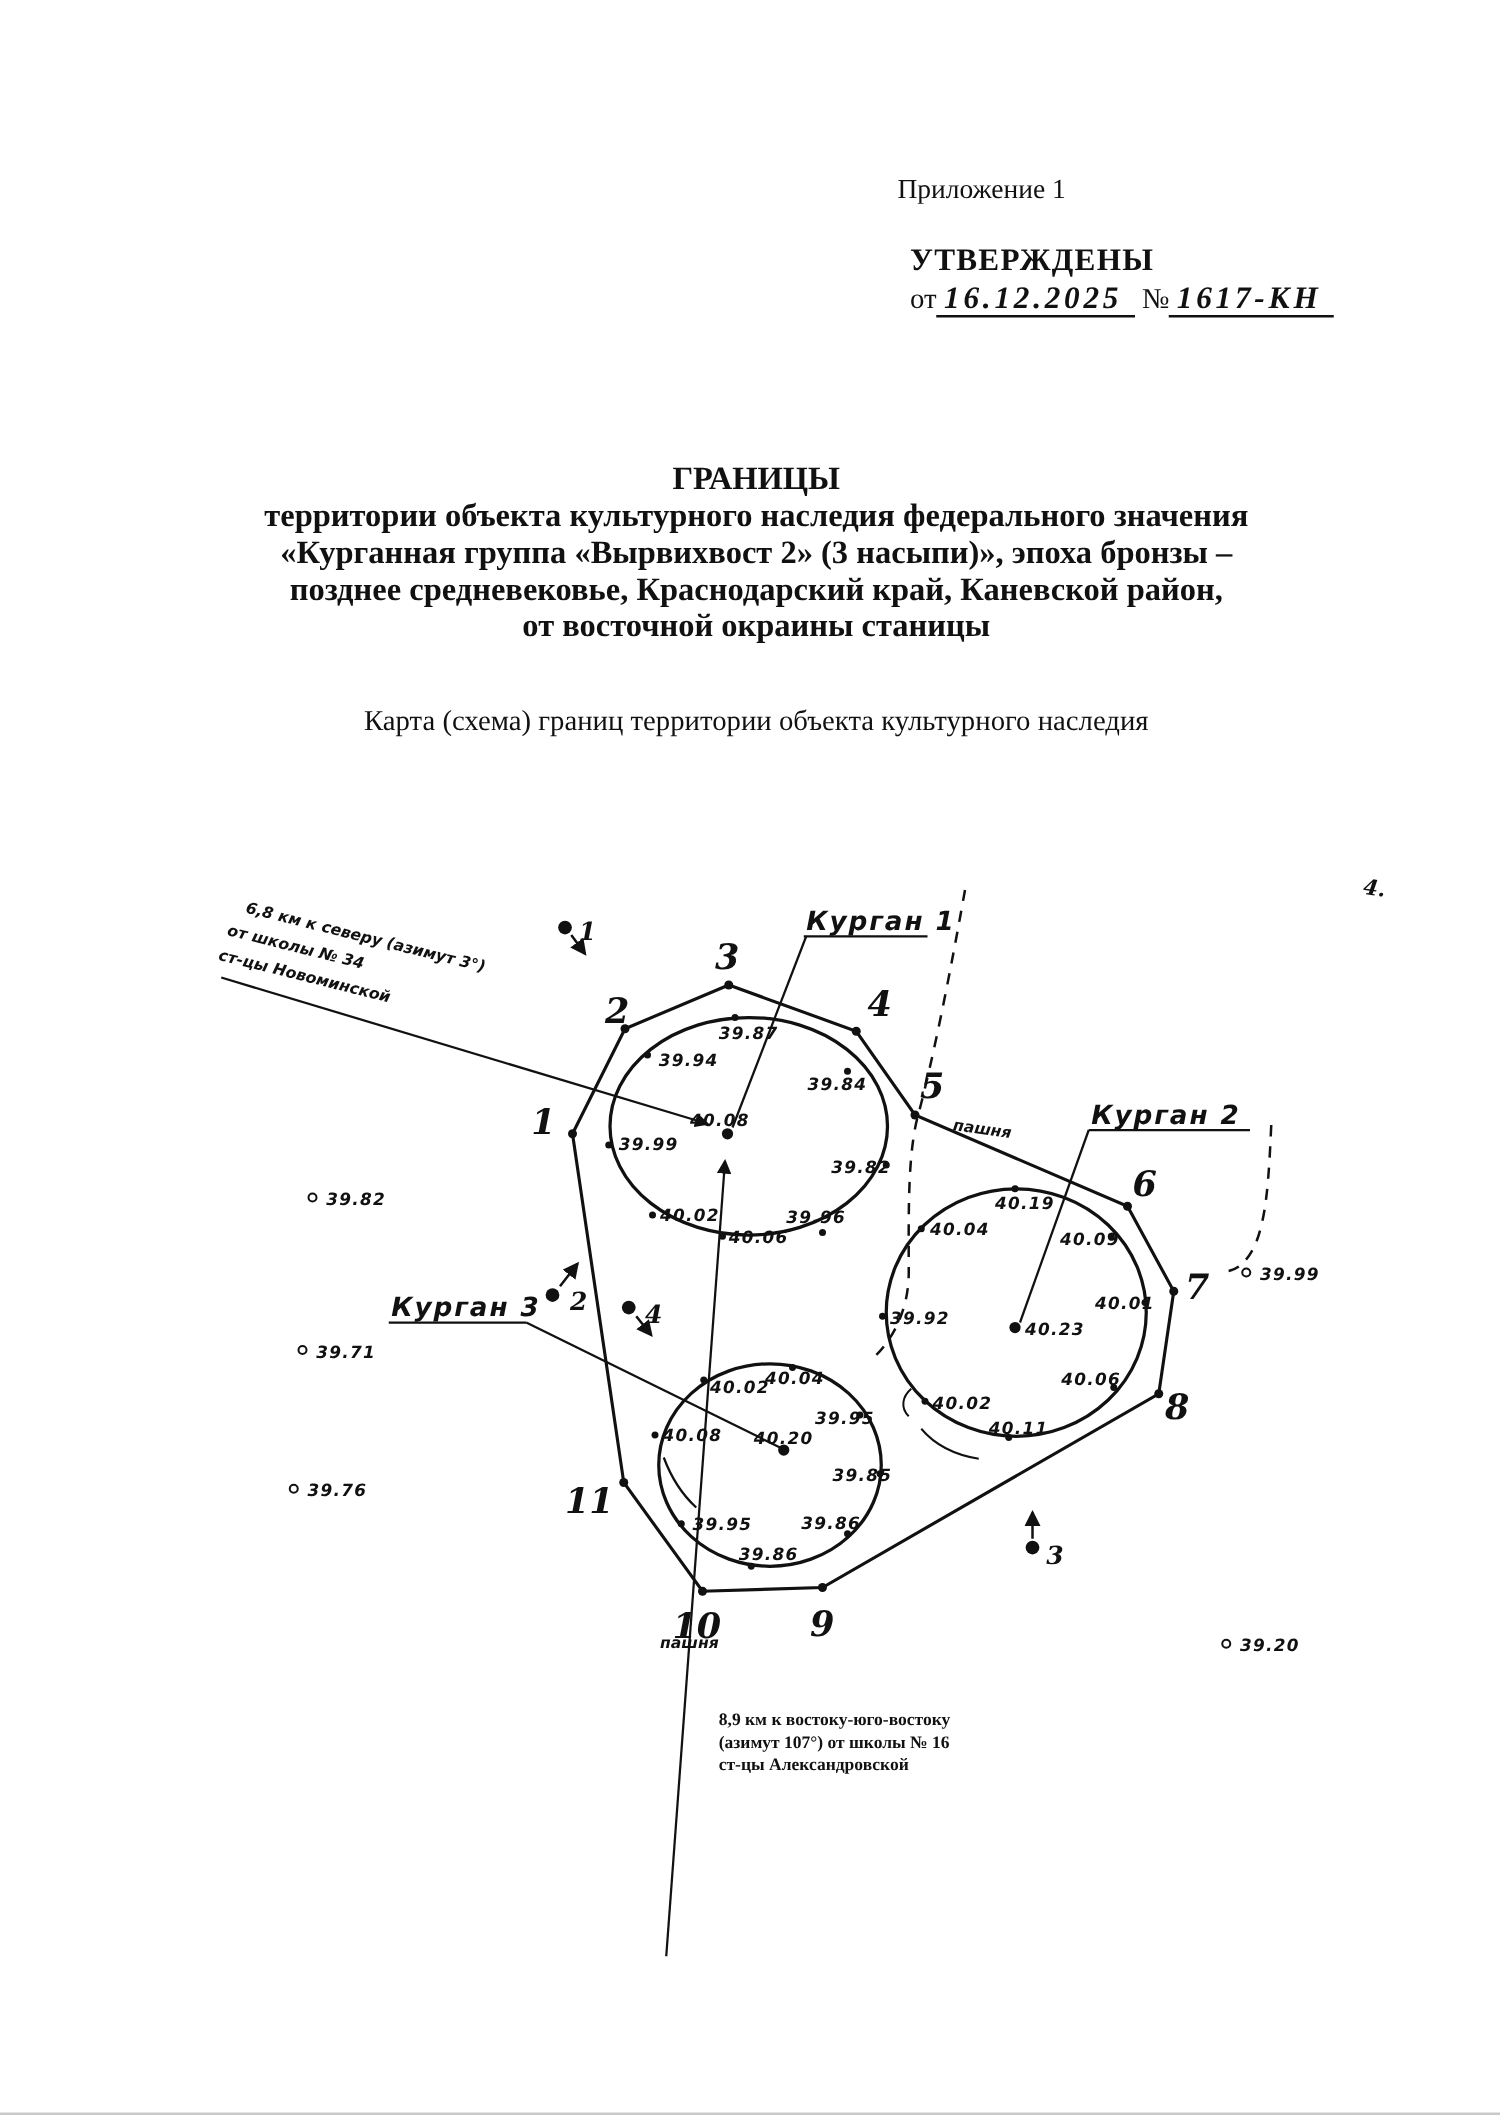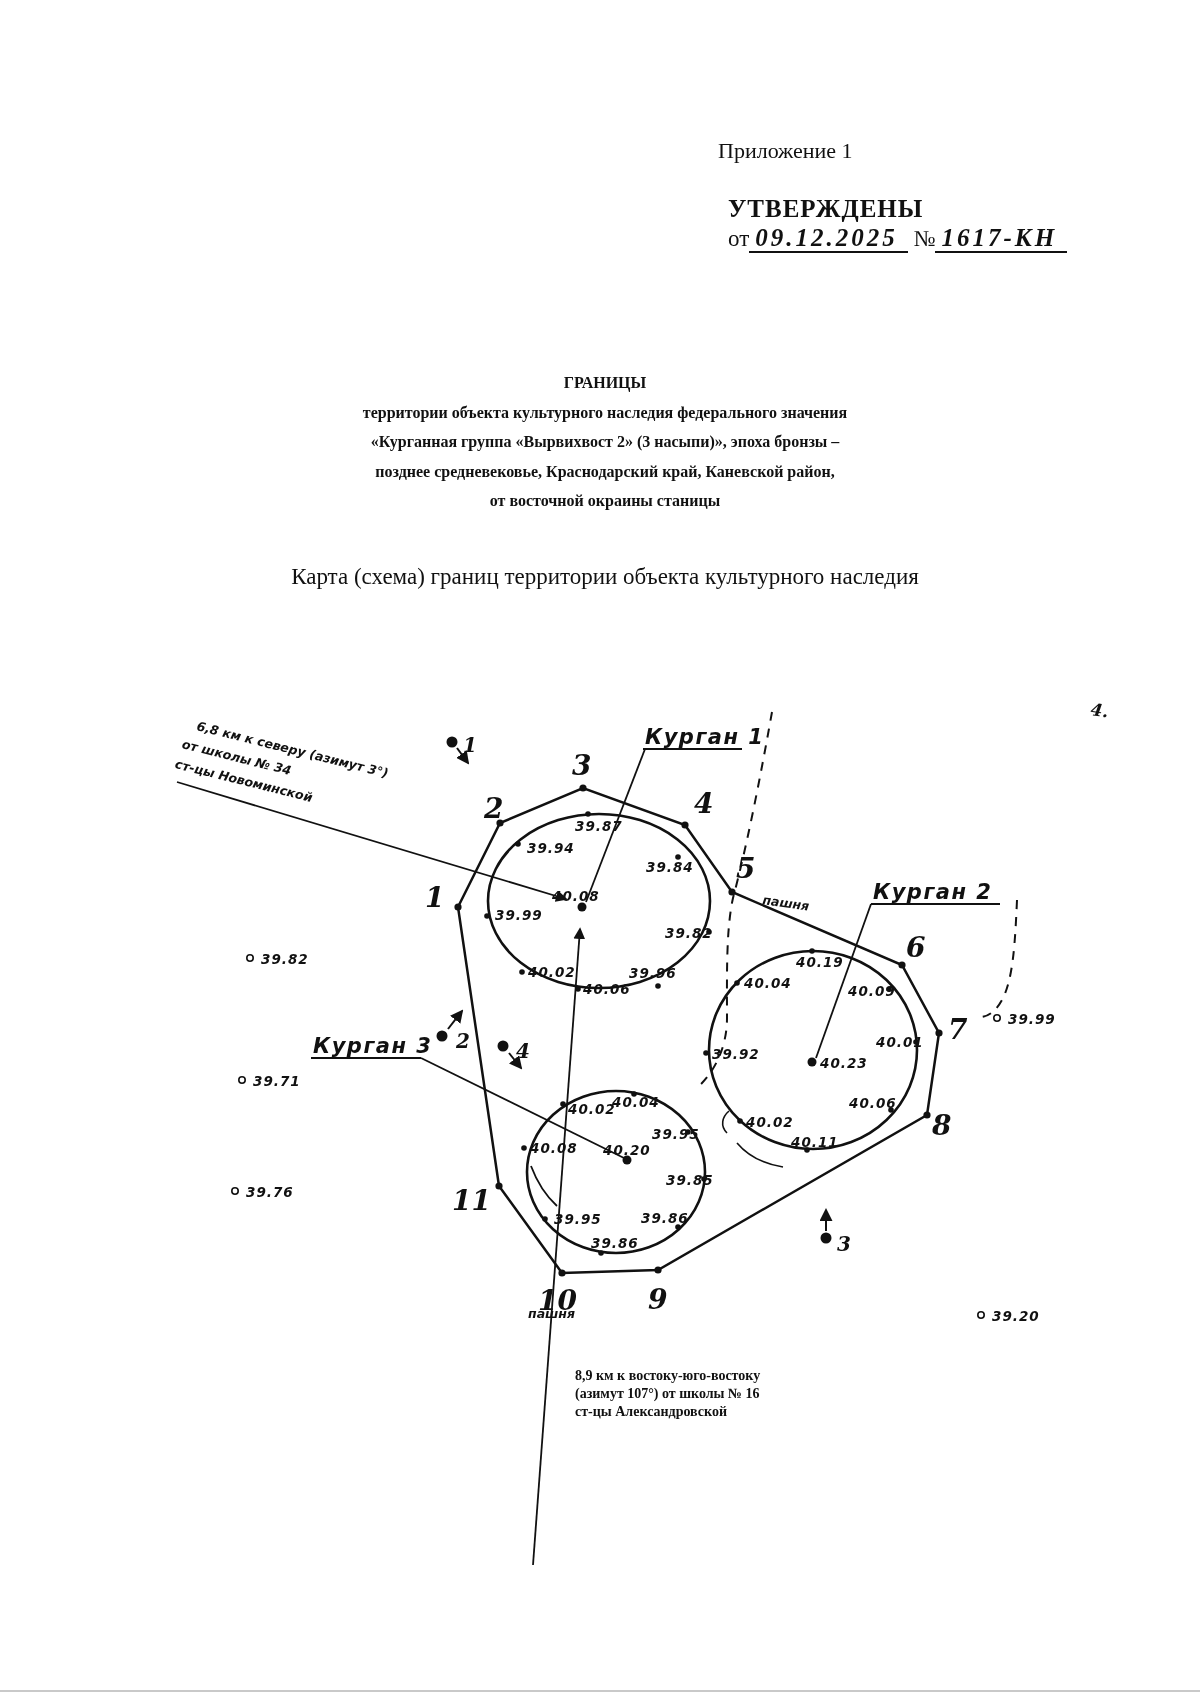--- a/index.html
+++ b/index.html
@@ -7,21 +7,21 @@
         font-family:"Liberation Serif",serif;color:#111;}
   .abs{position:absolute;}
   .appendix{left:718px;top:138px;font-size:22px;}
   .approval{left:728px;top:194px;font-size:23px;line-height:30px;}
   .approved{font-size:25px;letter-spacing:1px;font-weight:bold;}
   .order-line{white-space:nowrap;}
   .hand{font-style:italic;font-weight:700;font-size:25px;letter-spacing:3px;
         font-family:"Liberation Serif",serif;}
   .u{border-bottom:2px solid #111;padding:0 10px 1px 6px;display:inline-block;line-height:24px;}
   .title-block{left:105px;top:368px;width:1000px;text-align:center;
-               font-weight:700;font-size:16px;line-height:29.5px;}
+               font-weight:700;font-size:26px;line-height:29.5px;}
   .subtitle{left:105px;top:564px;width:1000px;text-align:center;font-size:23px;}
   svg text{fill:#111;}
   .mapsvg{position:absolute;left:0;top:0;}
   .elev{font-family:"DejaVu Sans",sans-serif;font-style:italic;font-weight:700;
         font-size:13.5px;letter-spacing:1px;}
   .vnum{font-family:"DejaVu Serif",serif;font-style:italic;font-weight:700;font-size:28px;}
   .mnum{font-family:"DejaVu Serif",serif;font-style:italic;font-weight:700;font-size:20px;}
   .klabel{font-family:"DejaVu Sans",sans-serif;font-style:italic;font-weight:700;
           font-size:21px;letter-spacing:1.5px;}
   .note{font-family:"DejaVu Sans",sans-serif;font-style:italic;font-weight:700;font-size:12.5px;}
@@ -33,21 +33,21 @@
 </head>
 <body>
 
 <div class="page">
 
   <div class="abs appendix">Приложение 1</div>
 
   <div class="abs approval">
     <div class="approved">УТВЕРЖДЕНЫ</div>
     <div class="order-line">
-      <span>от</span><span class="hand u">09.12.2025</span>
+      <span>от</span><span class="hand u">16.12.2025</span>
       <span>№</span><span class="hand u">1617-КН</span>
     </div>
   </div>
 
   <div class="abs title-block">
     <div>ГРАНИЦЫ</div>
     <div>территории объекта культурного наследия федерального значения</div>
     <div>«Курганная группа «Вырвихвост 2» (3 насыпи)», эпоха бронзы –</div>
     <div>позднее средневековье, Краснодарский край, Каневской район,</div>
     <div>от восточной окраины станицы</div>

